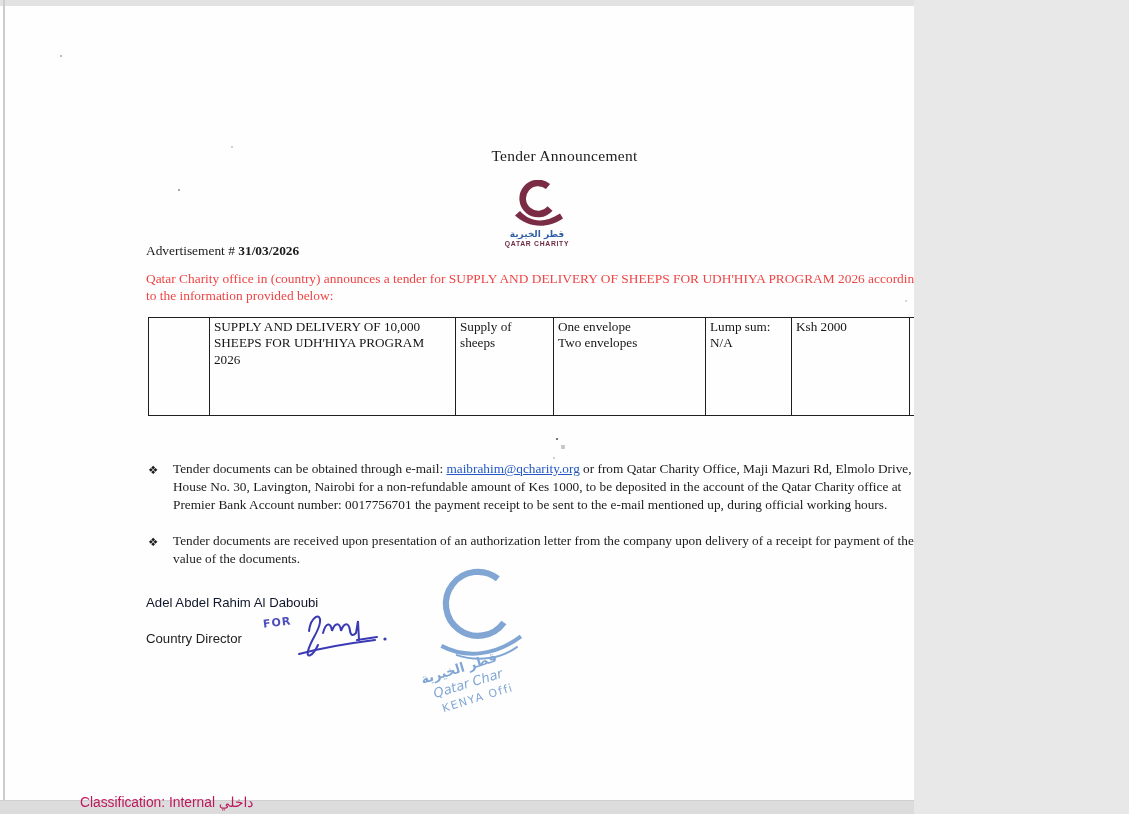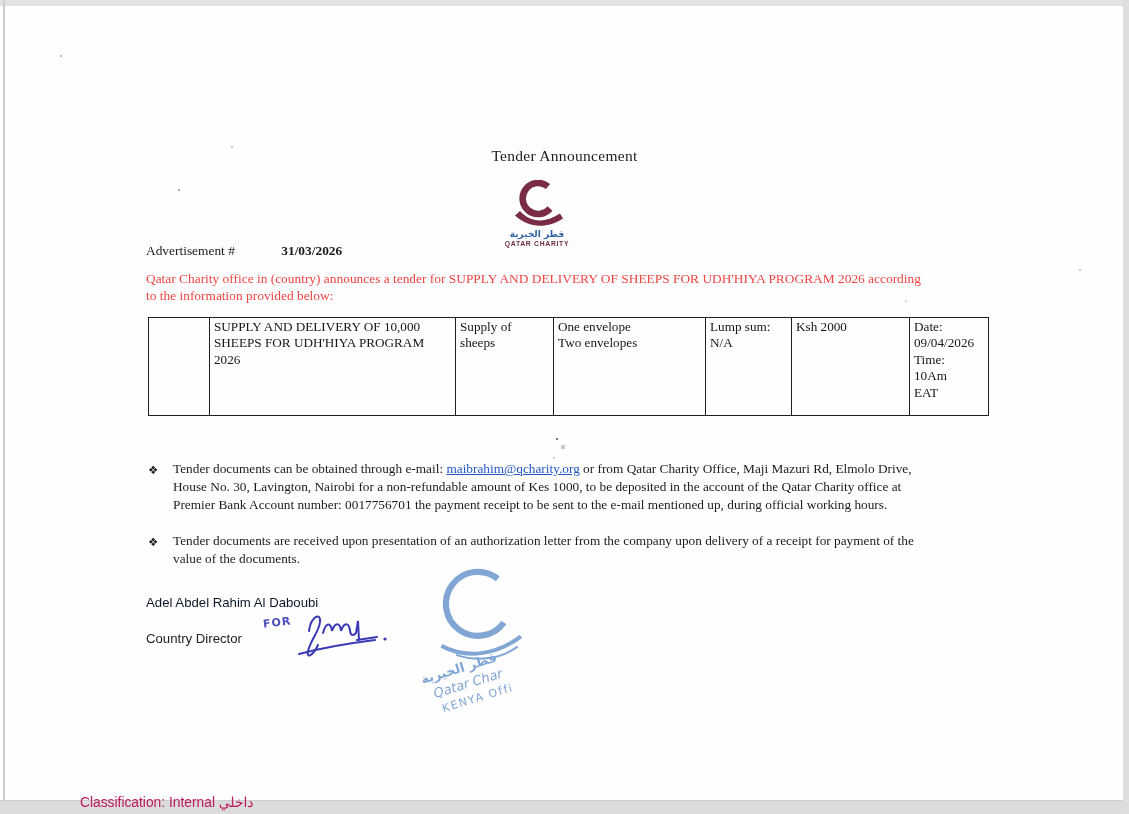--- a/index.html
+++ b/index.html
@@ -1,33 +1,33 @@
 <!DOCTYPE html>
 <html><head>
 <meta charset="utf-8">
 <style>
   html,body{margin:0;padding:0;}
   body{font-family:"Liberation Serif", serif; background:#e8e8e8;}
-  .canvas{position:relative;width:1129px;height:814px;background:#ffffff;overflow:hidden;}
+  .canvas{position:relative;width:914px;height:814px;background:#ffffff;overflow:hidden;}
   
   .edge-top{position:absolute;left:0;top:0;width:1129px;height:6px;background:#e2e2e2;}
   .edge-bottom{position:absolute;left:0;top:800px;width:1129px;height:14px;background:#dcdcdc;border-top:1px solid #cfcfcf;}
   .edge-right{position:absolute;left:1123px;top:0;width:6px;height:814px;background:#dedede;}
   .edge-left-line{position:absolute;left:3px;top:0;width:2px;height:800px;background:#cccccc;}
   .page{position:absolute;left:5px;top:6px;width:1118px;height:794px;background:#fefefe;}
 
   .title{position:absolute;left:0;top:147px;width:1129px;text-align:center;
          font-size:15.5px;color:#1c1c1c;letter-spacing:.3px;}
 
   .logo{position:absolute;left:499px;top:180px;width:76px;text-align:center;line-height:1;}
   .logo .arabic{font-family:"DejaVu Sans",sans-serif;font-size:9px;font-weight:bold;color:#2f5fa5;margin-top:1px;}
   .logo .latin{font-family:"Liberation Sans",sans-serif;font-size:6.8px;font-weight:bold;color:#6e2b3f;letter-spacing:.7px;margin-top:2px;}
 
   .advert{position:absolute;left:146px;top:243px;font-size:13.4px;color:#1b1b1b;}
-  .advert b{font-weight:bold;margin-left:43px;}
+  .advert b{font-weight:bold;}
 
   .intro{position:absolute;left:146px;top:270px;width:900px;font-size:13.4px;color:#ef4444;
          line-height:17px;white-space:pre-line;}
 
   table.tender{position:absolute;left:148px;top:317px;width:840px;border-collapse:collapse;table-layout:fixed;
                font-size:13.2px;color:#161616;}
   table.tender th, table.tender td{border:1.4px solid #1f1f1f;vertical-align:top;text-align:left;
                padding:1px 4px 2px 4px;line-height:16.4px;white-space:pre-line;}
   table.tender th{font-weight:bold;}
   table.tender td{height:94px;}

